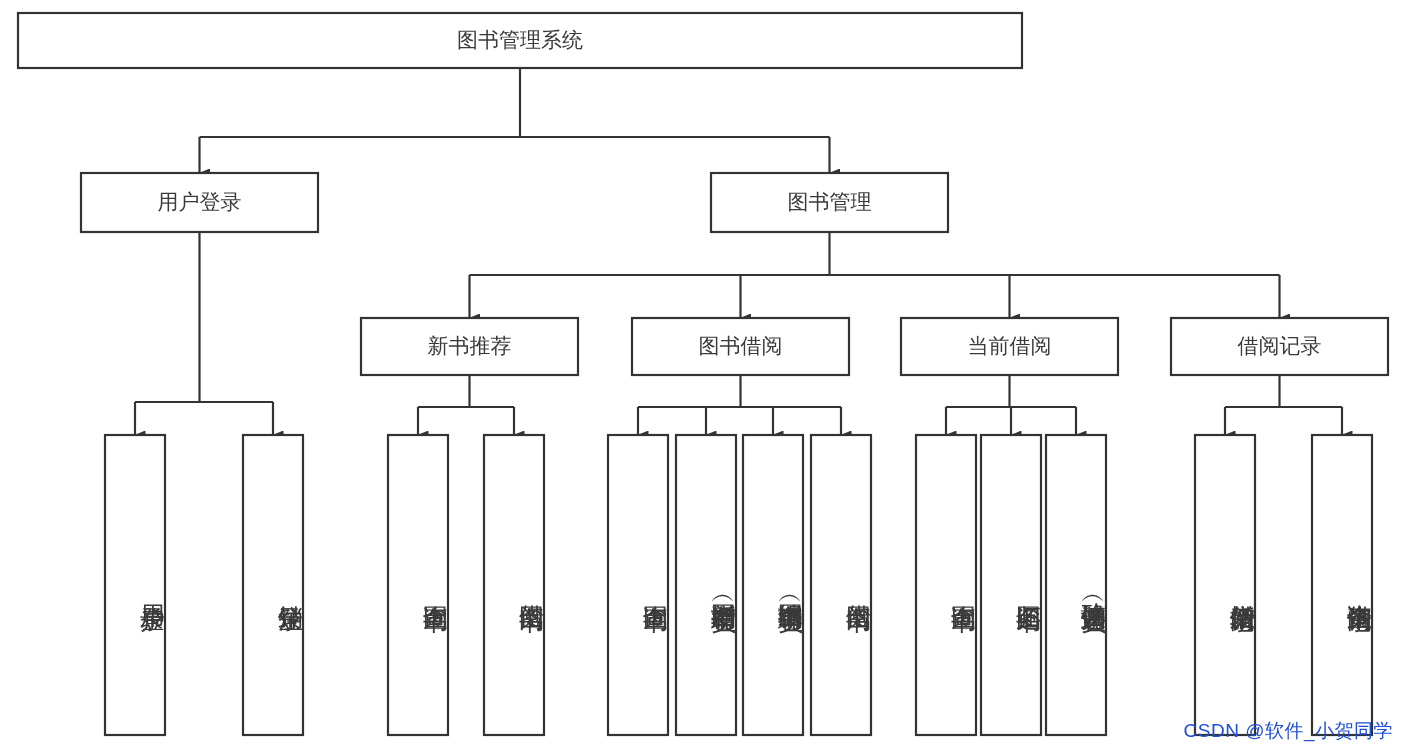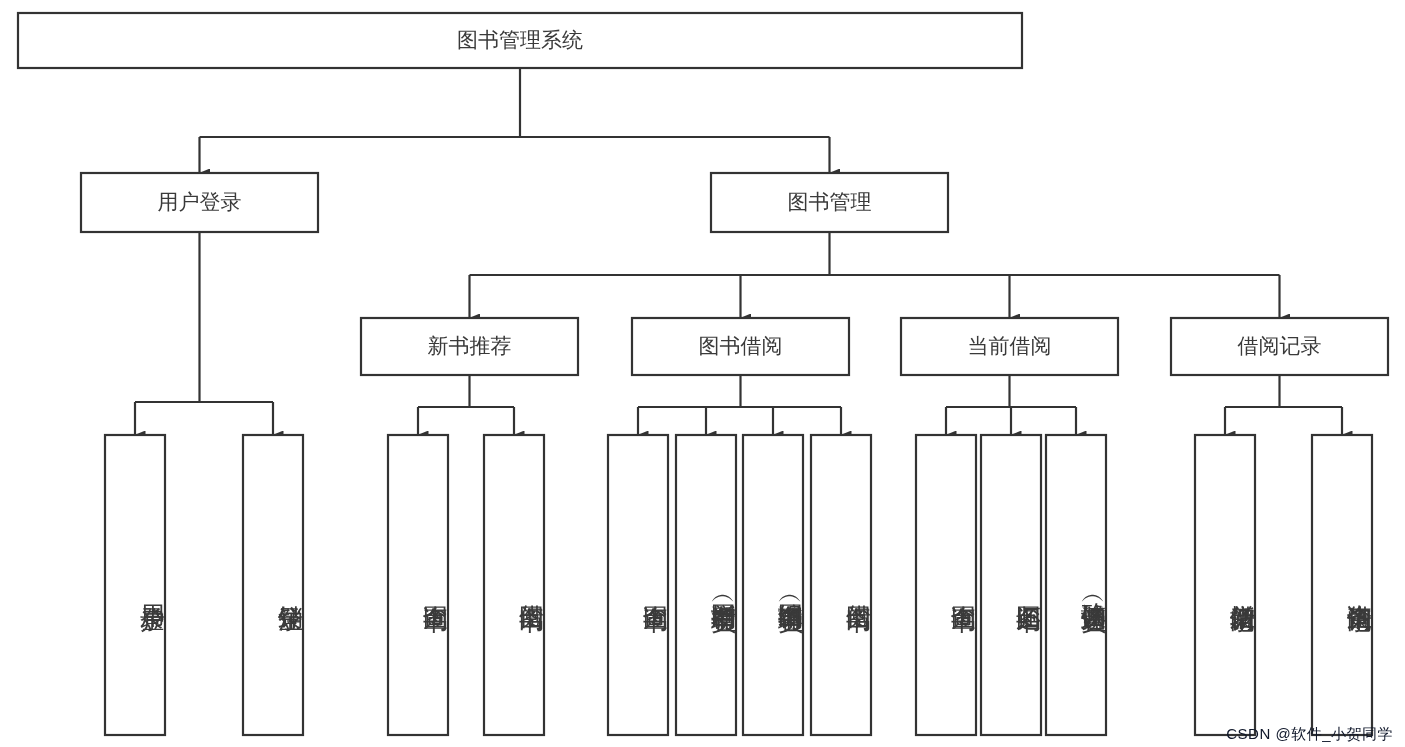--- a/index.html
+++ b/index.html
@@ -56,22 +56,22 @@
     letter-spacing: 1px;
     display: flex;
     align-items: flex-start;
     justify-content: center;
   }
   .watermark {
     position: absolute;
     right: 12px;
     bottom: 3px;
     font-family: "Liberation Sans", "DejaVu Sans", sans-serif;
-    font-size: 15px;
-    color: #0f172a;
+    font-size: 19px;
+    color: #1d4ed8;
     white-space: nowrap;
     letter-spacing: 0.5px;
   }
 </style>
 </head>
 <body>
 
 <div id="diagram-root">
 
   <svg class="flow" viewBox="0 0 1405 747" xmlns="http://www.w3.org/2000/svg">

